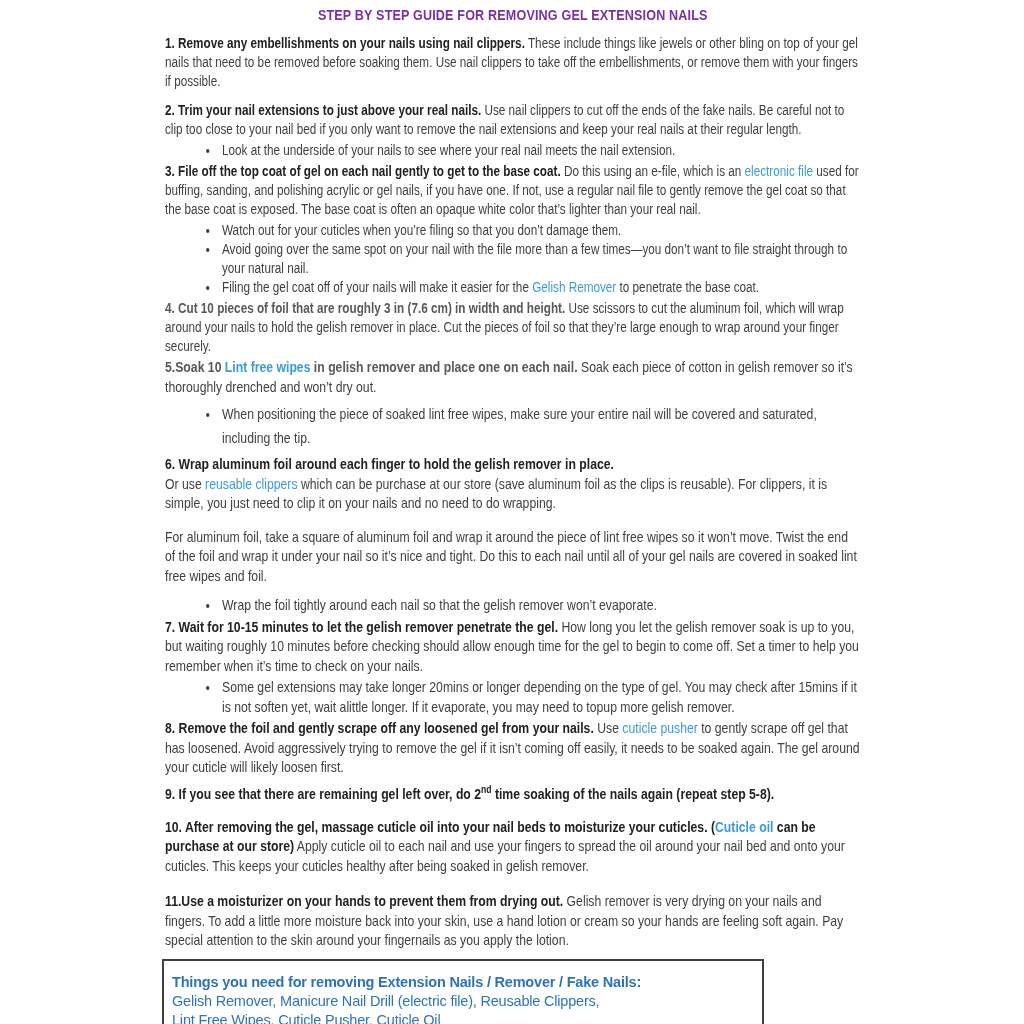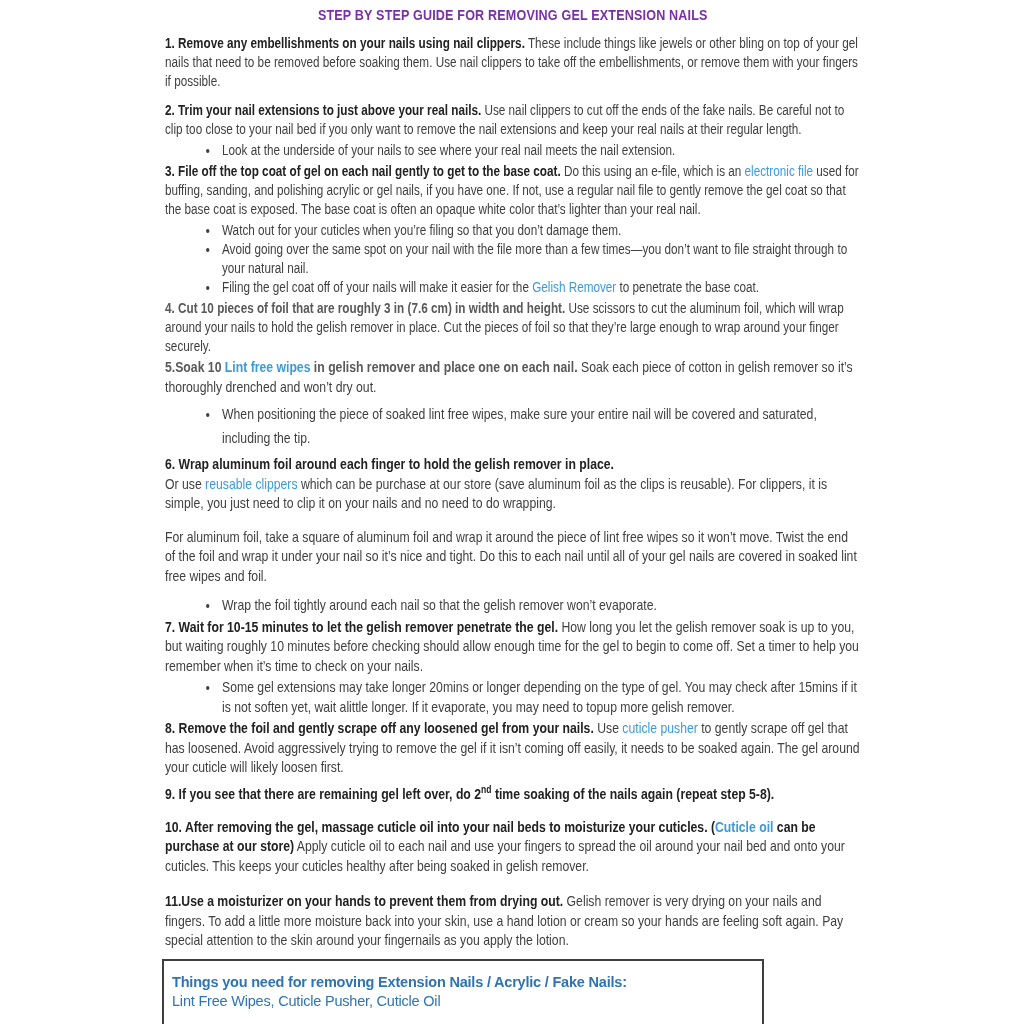--- a/index.html
+++ b/index.html
@@ -113,16 +113,17 @@
 
   <p class="lg mt2 mb14"><span class="b bk">9. If you see that there are remaining gel left over, do 2</span><span class="b bk sup">nd</span><span class="b bk"> time soaking of the nails again (repeat step 5-8).</span></p>
 
   <p class="lg mb16"><span class="b bk">10. After removing the gel, massage cuticle oil into your nail beds to moisturize your cuticles. (</span><span class="b lnk">Cuticle oil</span><span class="b bk"> can be purchase at our store)</span><span> Apply cuticle oil to each nail and use your fingers to spread the oil around your nail bed and onto your cuticles. This keeps your cuticles healthy after being soaked in gelish remover.</span></p>
 
   <p class="lg mb6"><span class="b bk">11.Use a moisturizer on your hands to prevent them from drying out.</span><span> Gelish remover is very drying on your nails and fingers. To add a little more moisture back into your skin, use a hand lotion or cream so your hands are feeling soft again. Pay special attention to the skin around your fingernails as you apply the lotion.</span></p>
 
 </div>
 
 <div class="things-box">
-  <div class="hd">Things you need for removing Extension Nails / Acrylic / Fake Nails:</div>
+  <div class="hd">Things you need for removing Extension Nails / Remover / Fake Nails:</div>
+  <div>Gelish Remover, Manicure Nail Drill (electric file), Reusable Clippers,</div>
   <div>Lint Free Wipes, Cuticle Pusher, Cuticle Oil</div>
 
 </div>
 
 </body></html>

